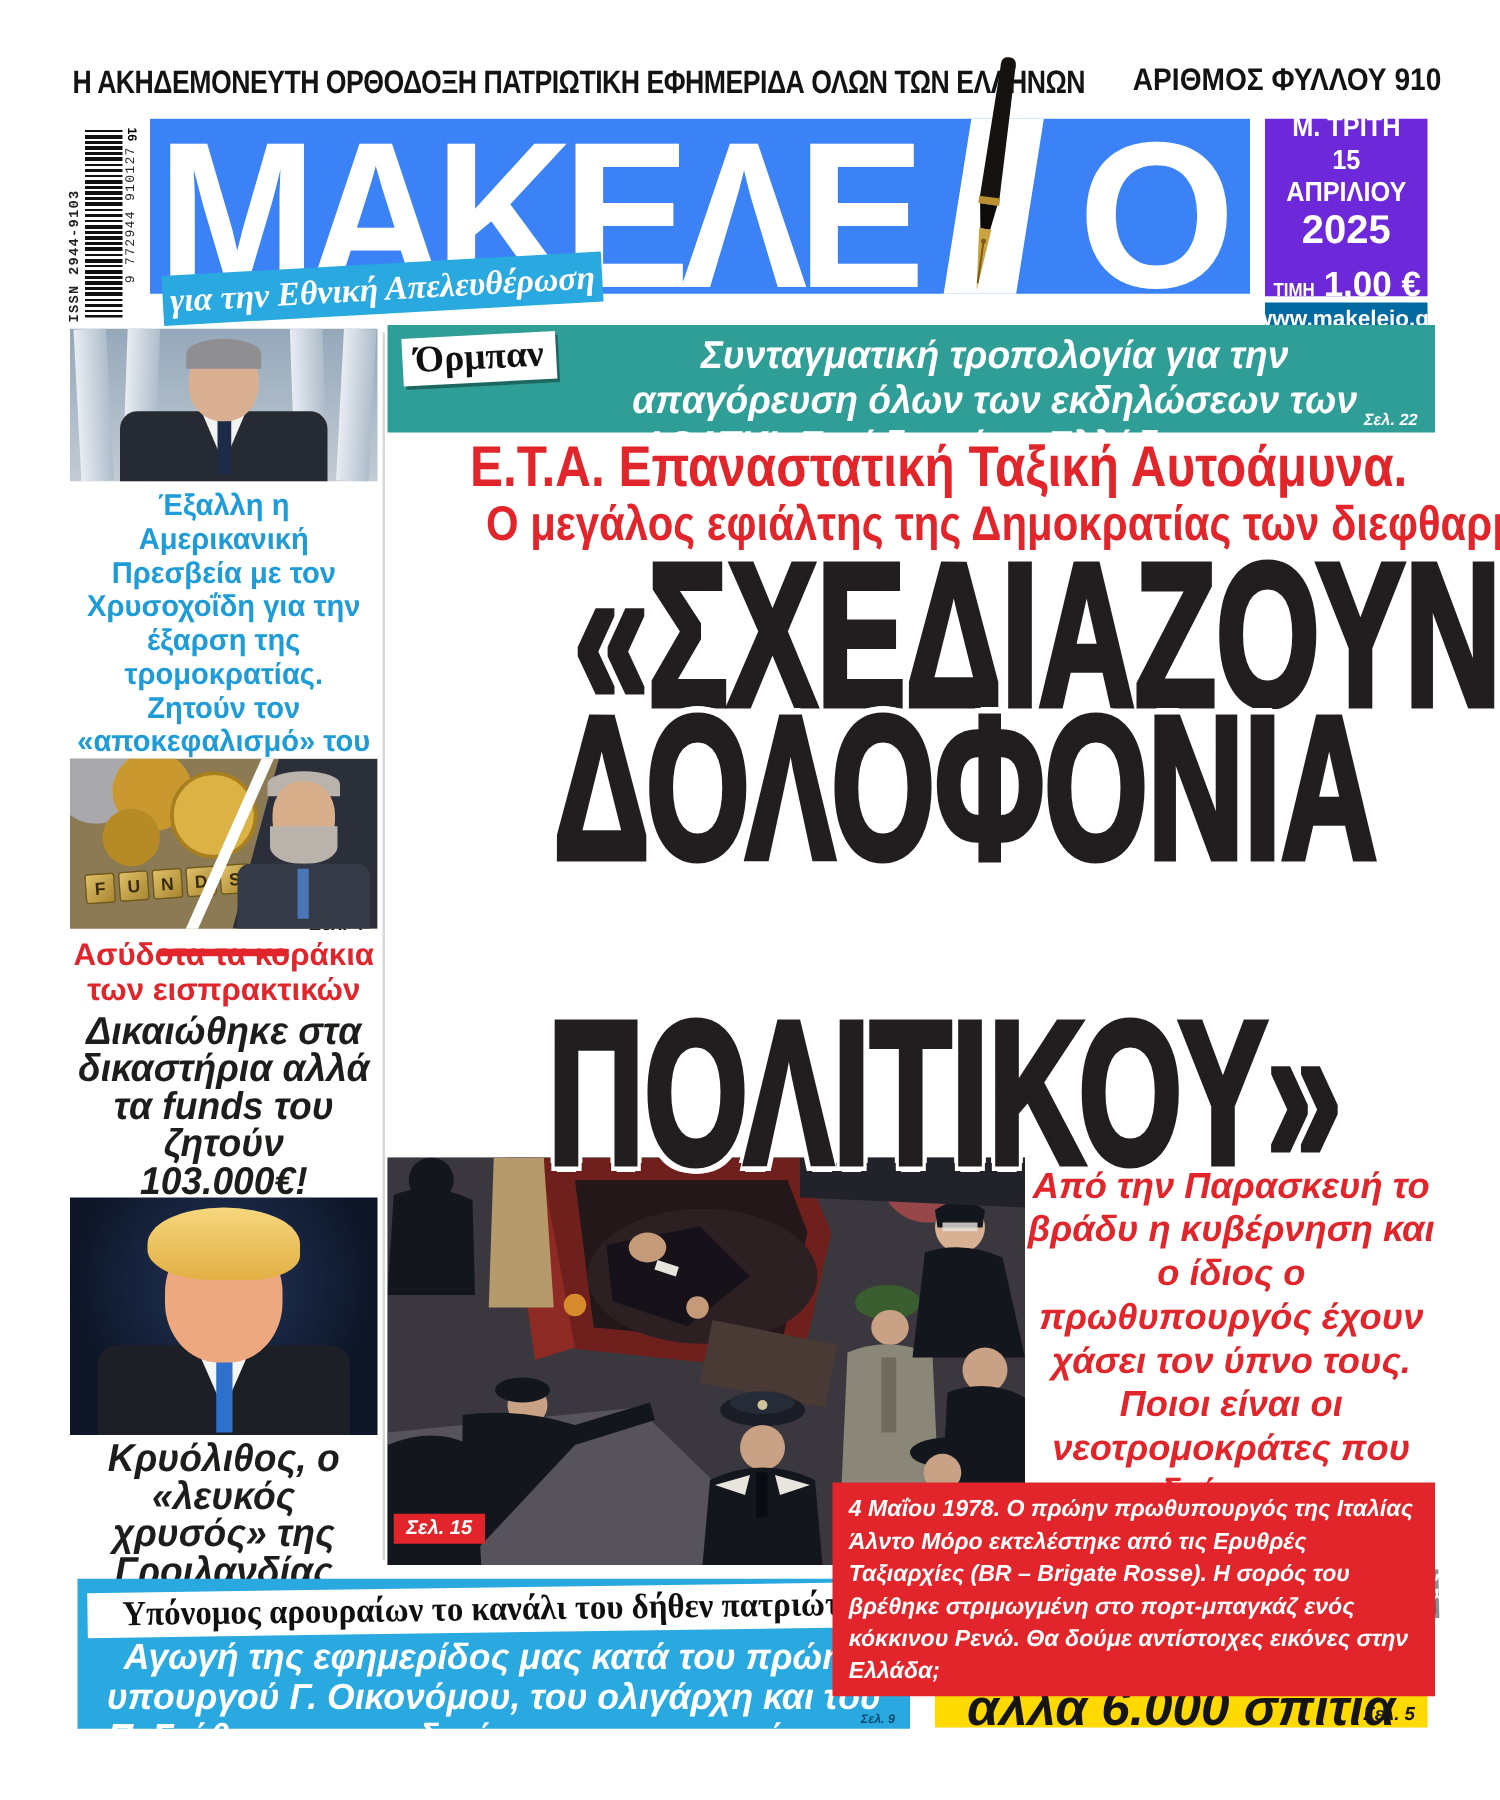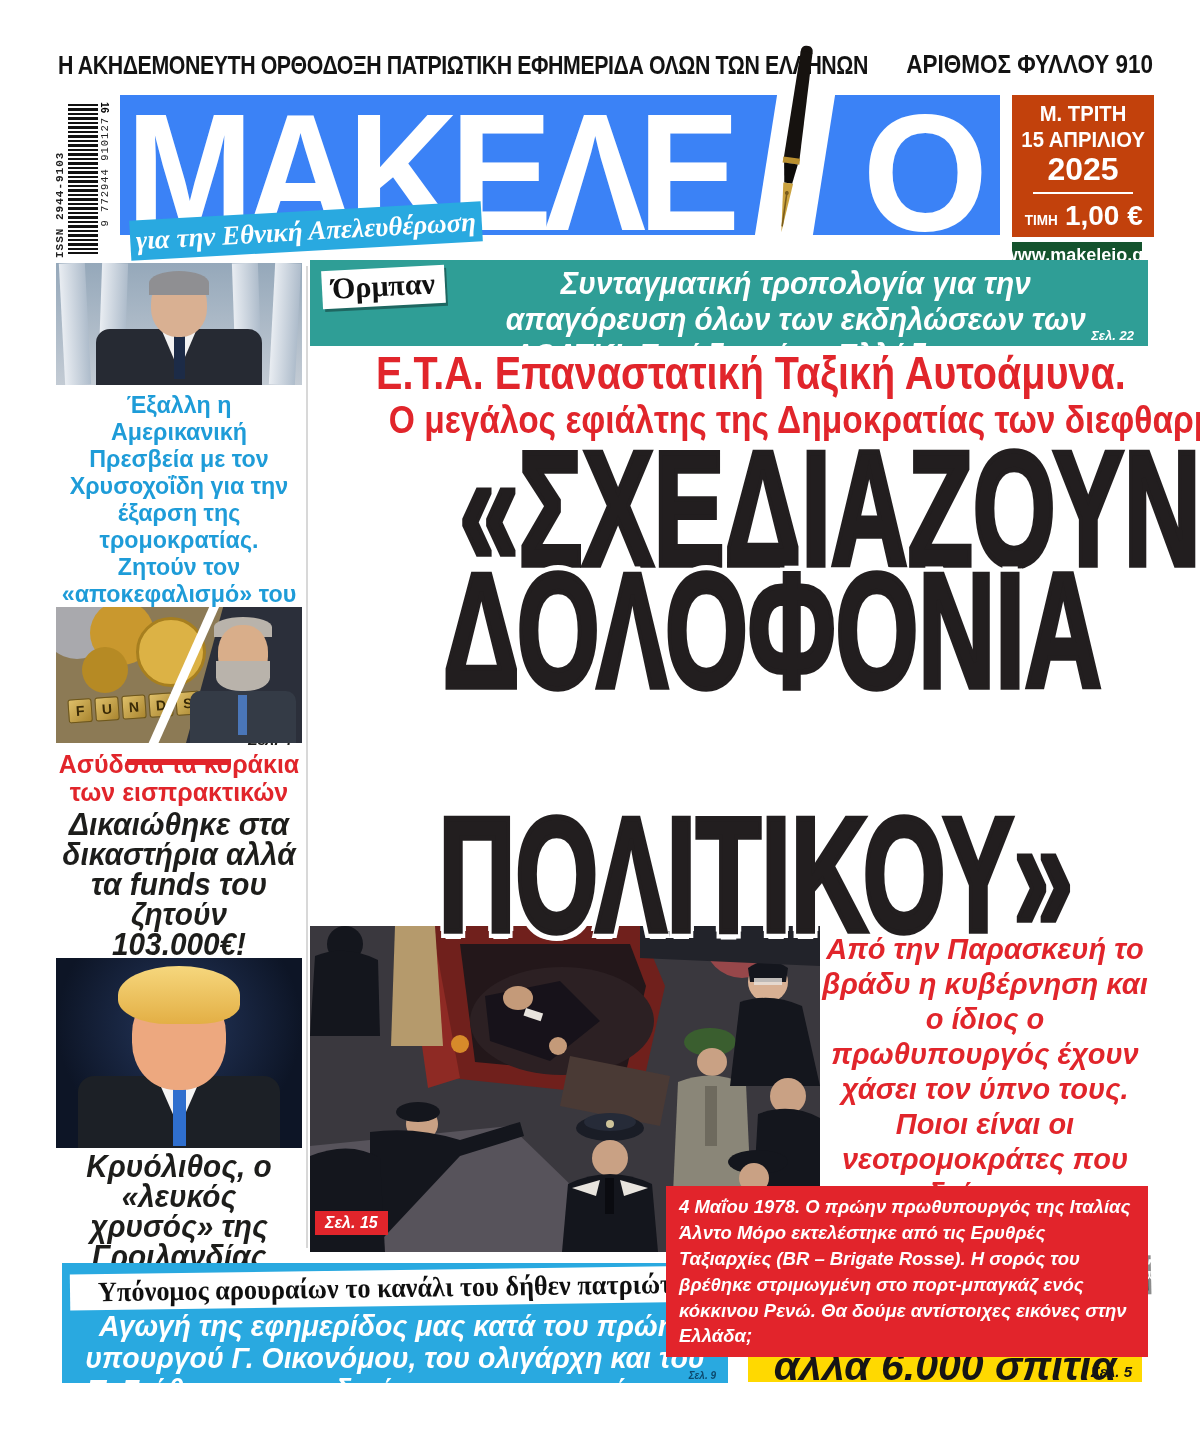--- a/index.html
+++ b/index.html
@@ -31,29 +31,29 @@
   .white-slash{position:absolute;left:646px;top:0;width:58px;height:140px;background:#fff;
                transform:skewX(-9deg);}
   .logo-o{position:absolute;right:12px;bottom:-6px;font-size:170px;font-weight:bold;color:#fff;
           transform:scale(.95,.98);transform-origin:right bottom;line-height:140px;}
   .pen{position:absolute;left:642px;top:-52px;width:64px;height:198px;transform:rotate(8deg);
        transform-origin:center;}
   .ribbon{left:130px;top:211px;width:352px;height:40px;background:#29a9e0;transform:rotate(-3.2deg);
           display:flex;align-items:center;justify-content:center;z-index:4;}
   .ribbon span{color:#fff;font-family:"Liberation Serif",serif;font-style:italic;font-weight:bold;
                font-size:27px;white-space:nowrap;}
-  .date-box{left:1012px;top:95px;width:142px;height:142px;background:#c2410c;color:#fff;
+  .date-box{left:1012px;top:95px;width:130px;height:142px;background:#6d28d9;color:#fff;
             display:flex;flex-direction:column;align-items:center;justify-content:center;text-align:center;}
   .date-box .d1,.date-box .d2{font-weight:bold;font-size:22px;line-height:26px;transform:scaleX(.92);}
   .date-box .d3{font-weight:bold;font-size:32px;line-height:32px;}
   .date-hr{width:100px;height:2px;background:#fff;margin:7px 0 6px;}
   .price{font-weight:bold;display:flex;align-items:baseline;gap:5px;}
   .price .pl{font-size:15px;transform:scaleX(.9);}
   .price .pv{font-size:28px;}
-  .web-bar{left:1012px;top:242px;width:130px;height:26px;background:#14532d;color:#fff;
+  .web-bar{left:1012px;top:242px;width:130px;height:26px;background:#0369a1;color:#fff;
            display:flex;align-items:center;justify-content:center;font-weight:bold;font-size:18px;}
 
   
   .col-div{left:306px;top:266px;width:2px;height:982px;background:#d8d8d8;}
 
   
   .teal{left:310px;top:260px;width:838px;height:86px;background:#2f9e96;color:#fff;
         padding:6px 10px 0 10px;box-sizing:border-box;}
   .orban{float:left;background:#fff;color:#111;font-family:"Liberation Serif",serif;font-weight:bold;
          font-size:30px;padding:1px 10px 3px;margin:2px 14px 4px 2px;transform:rotate(-3deg);

